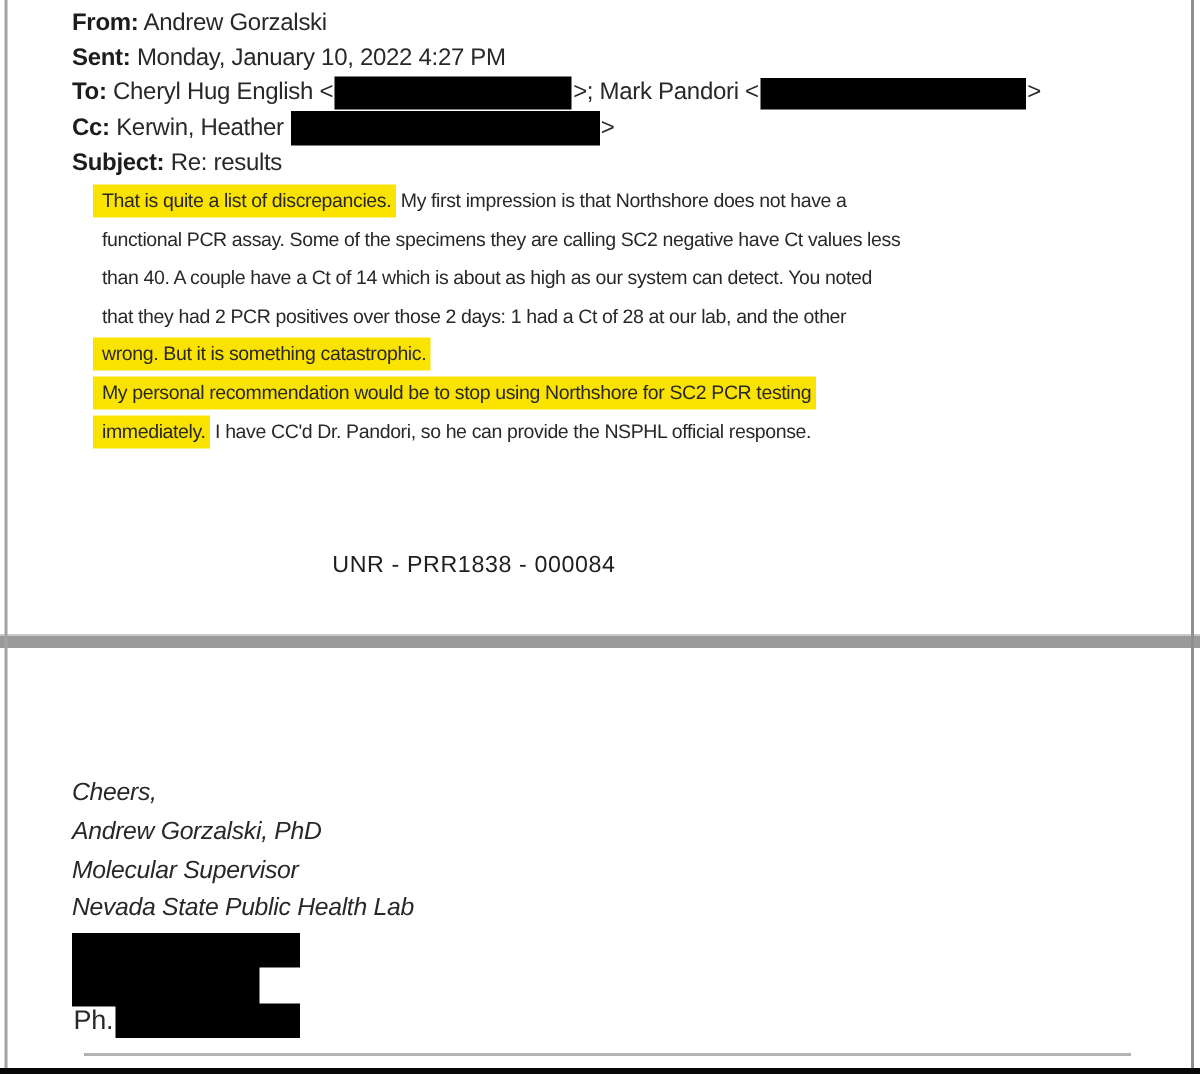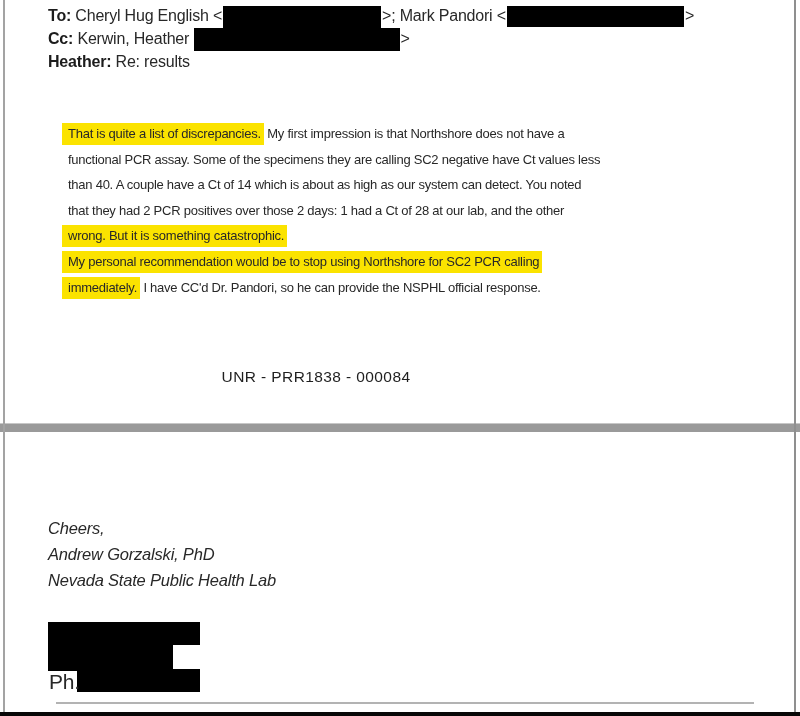--- a/index.html
+++ b/index.html
@@ -67,53 +67,56 @@
     font-style:italic;
   }
 
   
   .redact-abs{position:absolute;background:var(--redact);}
   .red-r1{left:48px;top:622px;width:152px;height:23px;}
   .red-r2{left:48px;top:644px;width:125px;height:27px;}
   .red-r3{left:77px;top:669px;width:123px;height:23px;}
   .phone-label{
     position:absolute;left:49px;top:670px;
-    font-size:21px;letter-spacing:-0.2px;color:var(--txt);text-align:right;
+    font-size:18px;letter-spacing:-0.2px;color:var(--txt);text-align:right;
   }
 </style>
 </head>
 <body>
 
 <div class="screen">
 
   <div class="email-header">
+    <div><b>From:</b><span> Andrew Gorzalski</span></div>
+    <div><b>Sent:</b><span> Monday, January 10, 2022 4:27 PM</span></div>
     <div><b>To:</b><span> Cheryl Hug English &lt;</span><span class="redact-inline rb-to1"></span><span>&gt;; Mark Pandori &lt;</span><span class="redact-inline rb-to2"></span><span>&gt;</span></div>
     <div><b>Cc:</b><span> Kerwin, Heather &lt;</span><span class="redact-inline rb-cc"></span><span>&gt;</span></div>
-    <div><b>Heather:</b><span> Re: results</span></div>
+    <div><b>Subject:</b><span> Re: results</span></div>
   </div>
 
   <div class="email-body">
       <div class="body-line"><span class="hl">That is quite a list of discrepancies.</span><span> My first impression is that Northshore does not have a</span></div>
       <div class="body-line"><span>functional PCR assay. Some of the specimens they are calling SC2 negative have Ct values less</span></div>
       <div class="body-line"><span>than 40. A couple have a Ct of 14 which is about as high as our system can detect. You noted</span></div>
       <div class="body-line"><span>that they had 2 PCR positives over those 2 days: 1 had a Ct of 28 at our lab, and the other</span></div>
       <div class="body-line"><span class="hl">wrong. But it is something catastrophic.</span></div>
-      <div class="body-line"><span class="hl">My personal recommendation would be to stop using Northshore for SC2 PCR calling</span></div>
+      <div class="body-line"><span class="hl">My personal recommendation would be to stop using Northshore for SC2 PCR testing</span></div>
       <div class="body-line"><span class="hl">immediately.</span><span> I have CC'd Dr. Pandori, so he can provide the NSPHL official response.</span></div>
     </div>
 
   <div class="bates">UNR - PRR1838 - 000084</div>
 
   <div class="page-separator"></div>
   <div class="edge-left"></div>
   <div class="edge-right"></div>
 
   <div class="signature">
       <div>Cheers,</div>
       <div>Andrew Gorzalski, PhD</div>
+      <div>Molecular Supervisor</div>
       <div>Nevada State Public Health Lab</div>
     </div>
 
   <div class="redact-abs red-r1"></div>
   <div class="redact-abs red-r2"></div>
   <div class="redact-abs red-r3"></div>
   <div class="phone-label">Ph.</div>
 
   <div class="bottom-hairline"></div>
   <div class="bottom-black-bar"></div>

